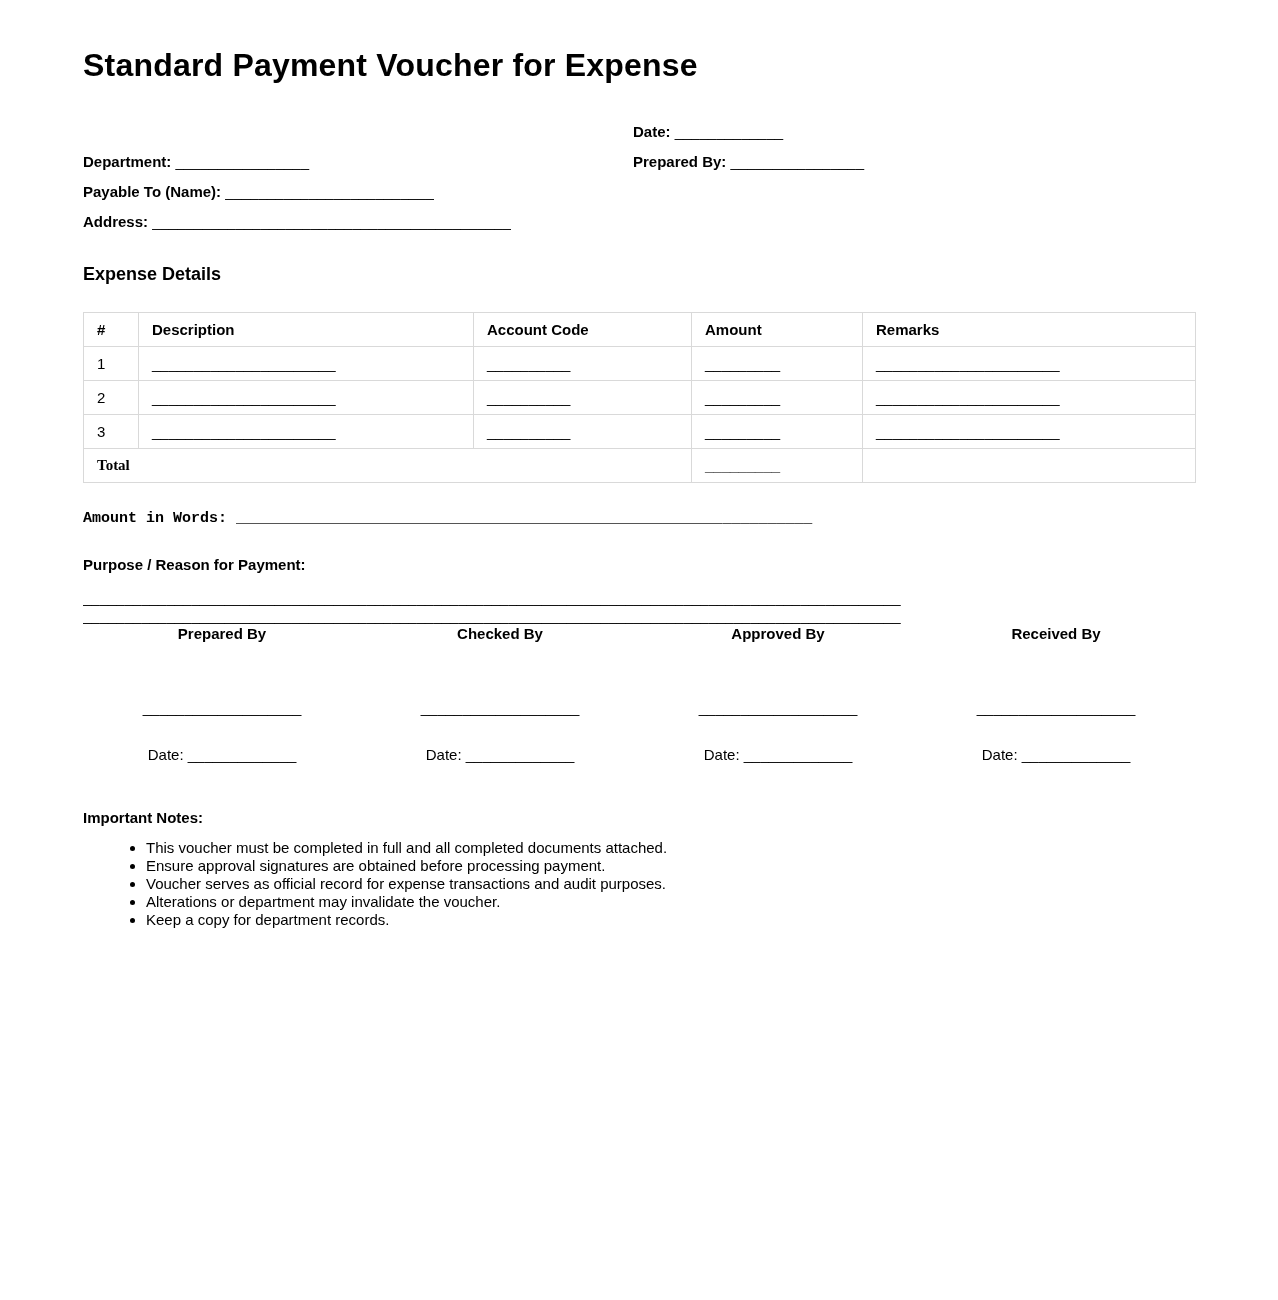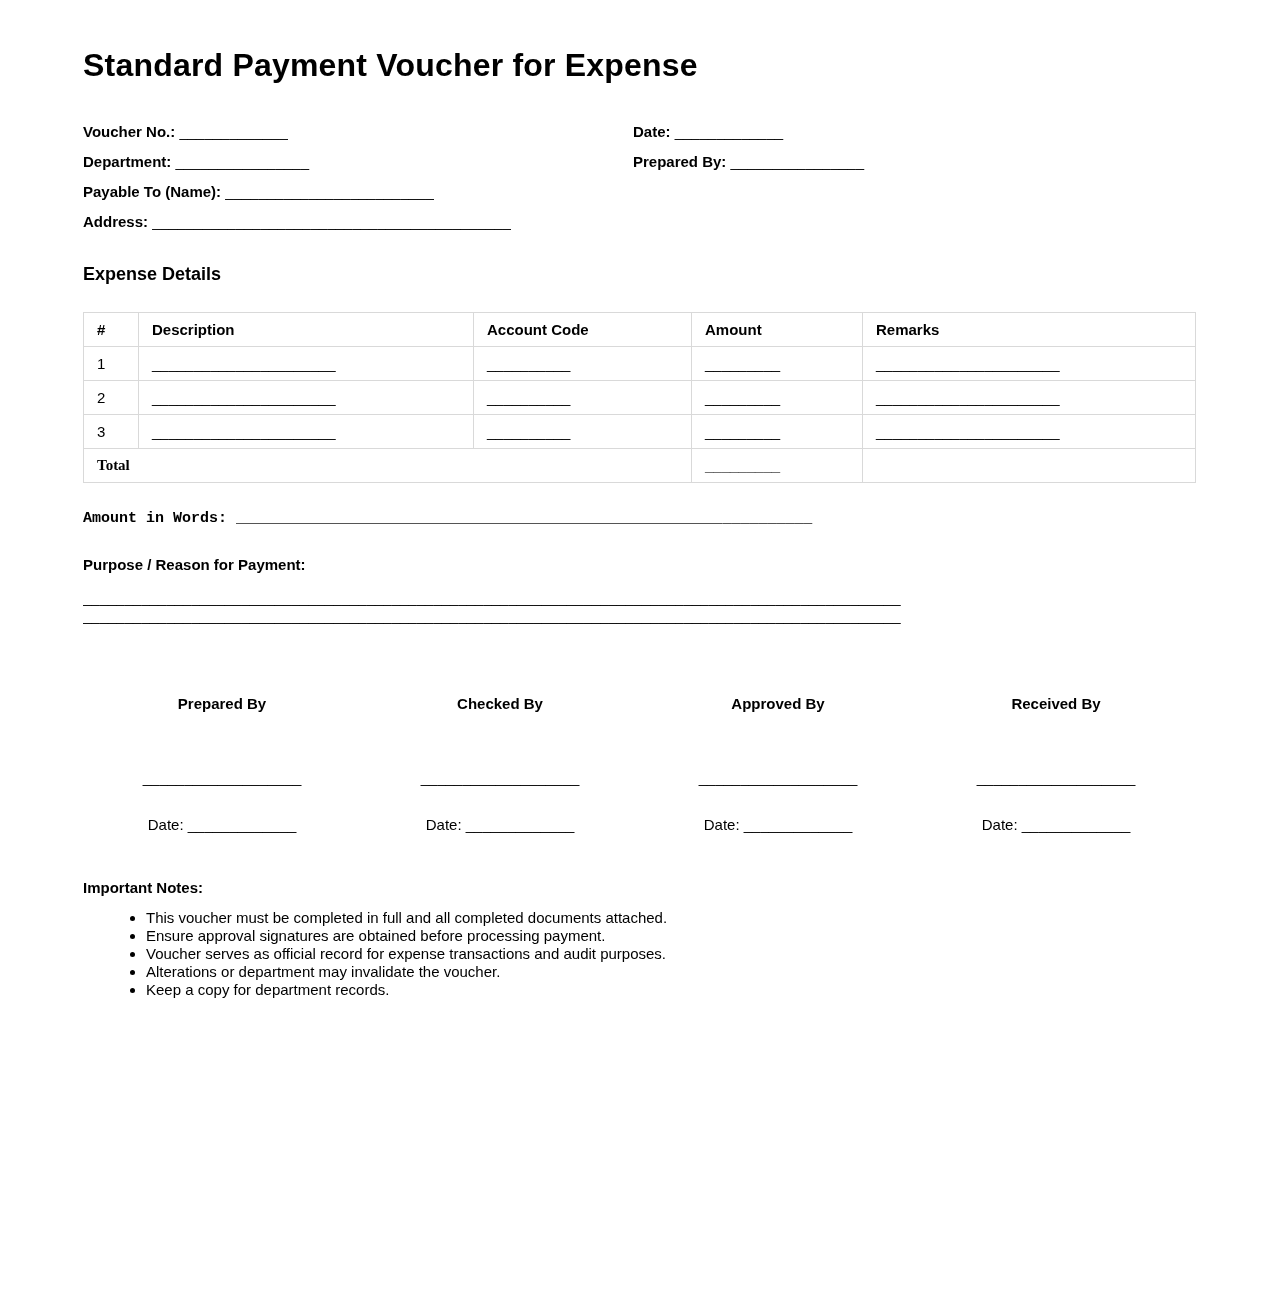--- a/index.html
+++ b/index.html
@@ -40,45 +40,40 @@
   table.expense th { font-weight: bold; }
   .total-label { text-align: right; font-weight: bold; font-family: Liberation Serif, serif; }
   .total-blank { font-weight: bold; }
 
   .aiw { margin-top: 26px; font-size: 15px; line-height: 20px; white-space: nowrap; font-family: Liberation Mono, monospace; }
   .purpose-label { margin-top: 27px; font-size: 15px; font-weight: bold; line-height: 18px; }
   .purpose-lines { margin-top: 15px; }
   .purpose-line { display: block; font-size: 15px; line-height: 18px; white-space: nowrap; overflow: hidden; }
 
   .signatures {
-    margin-top: 70px;
     display: grid; grid-template-columns: repeat(4, 1fr);
     text-align: center; width: 1112px;
   }
   .sig-role { font-size: 15px; font-weight: bold; line-height: 18px; }
   .sig-line { margin-top: 56px; font-size: 15px; line-height: 18px; }
   .sig-date { margin-top: 29px; font-size: 15px; line-height: 18px; }
 
   .notes { margin-top: 45px; }
   .notes-heading { font-size: 15px; font-weight: bold; line-height: 18px; }
   .notes ul { margin: 12px 0 0 0; padding-left: 63px; }
   .notes li { font-size: 15px; line-height: 18px; }
 </style>
 </head>
 <body>
 
 <div class="doc">
 
   <h1 class="title">Standard Payment Voucher for Expense</h1>
 
   <div class="fields">
-    <div class="frow" style="grid-column:1; grid-row:1">
-      <span class="lbl">Voucher No.:</span>
-      <span class="blank">_____________</span>
-    </div>
     <div class="frow" style="grid-column:2; grid-row:1">
       <span class="lbl">Date:</span>
       <span class="blank">_____________</span>
     </div>
     <div class="frow" style="grid-column:1; grid-row:2">
       <span class="lbl">Department:</span>
       <span class="blank">________________</span>
     </div>
     <div class="frow" style="grid-column:2; grid-row:2">
       <span class="lbl">Prepared By:</span>

